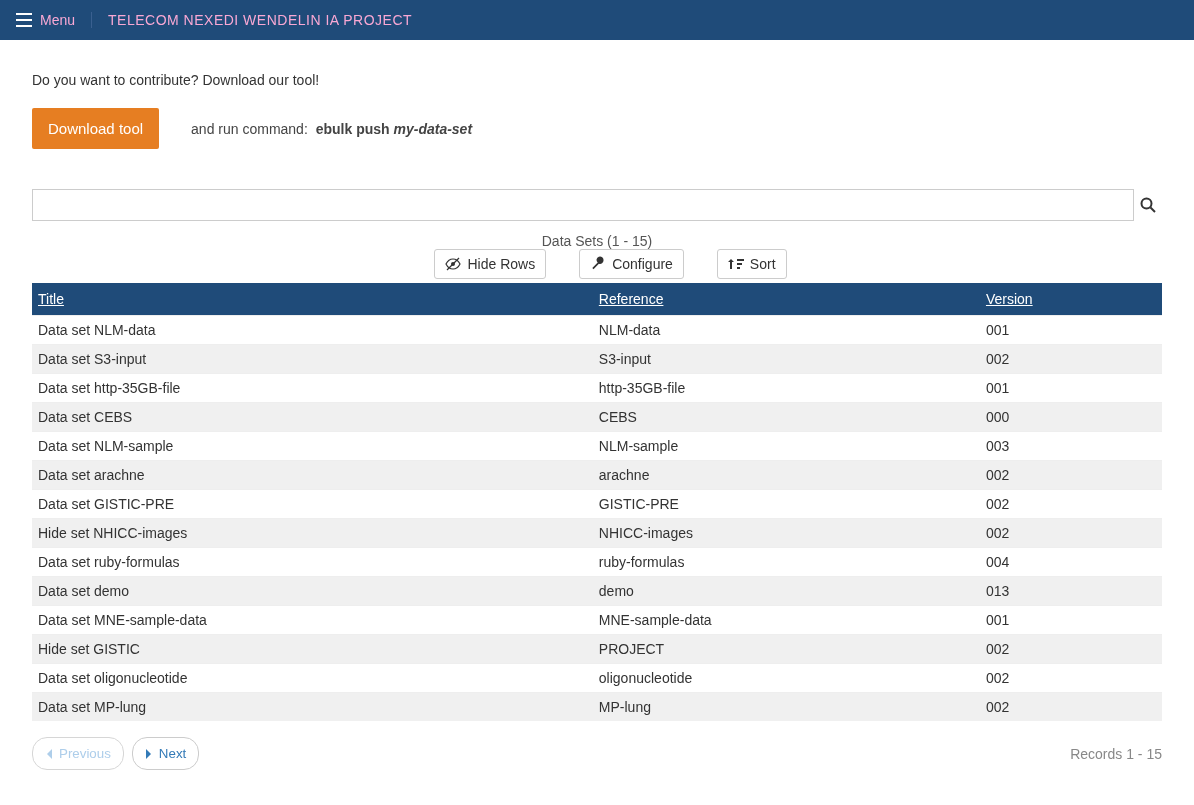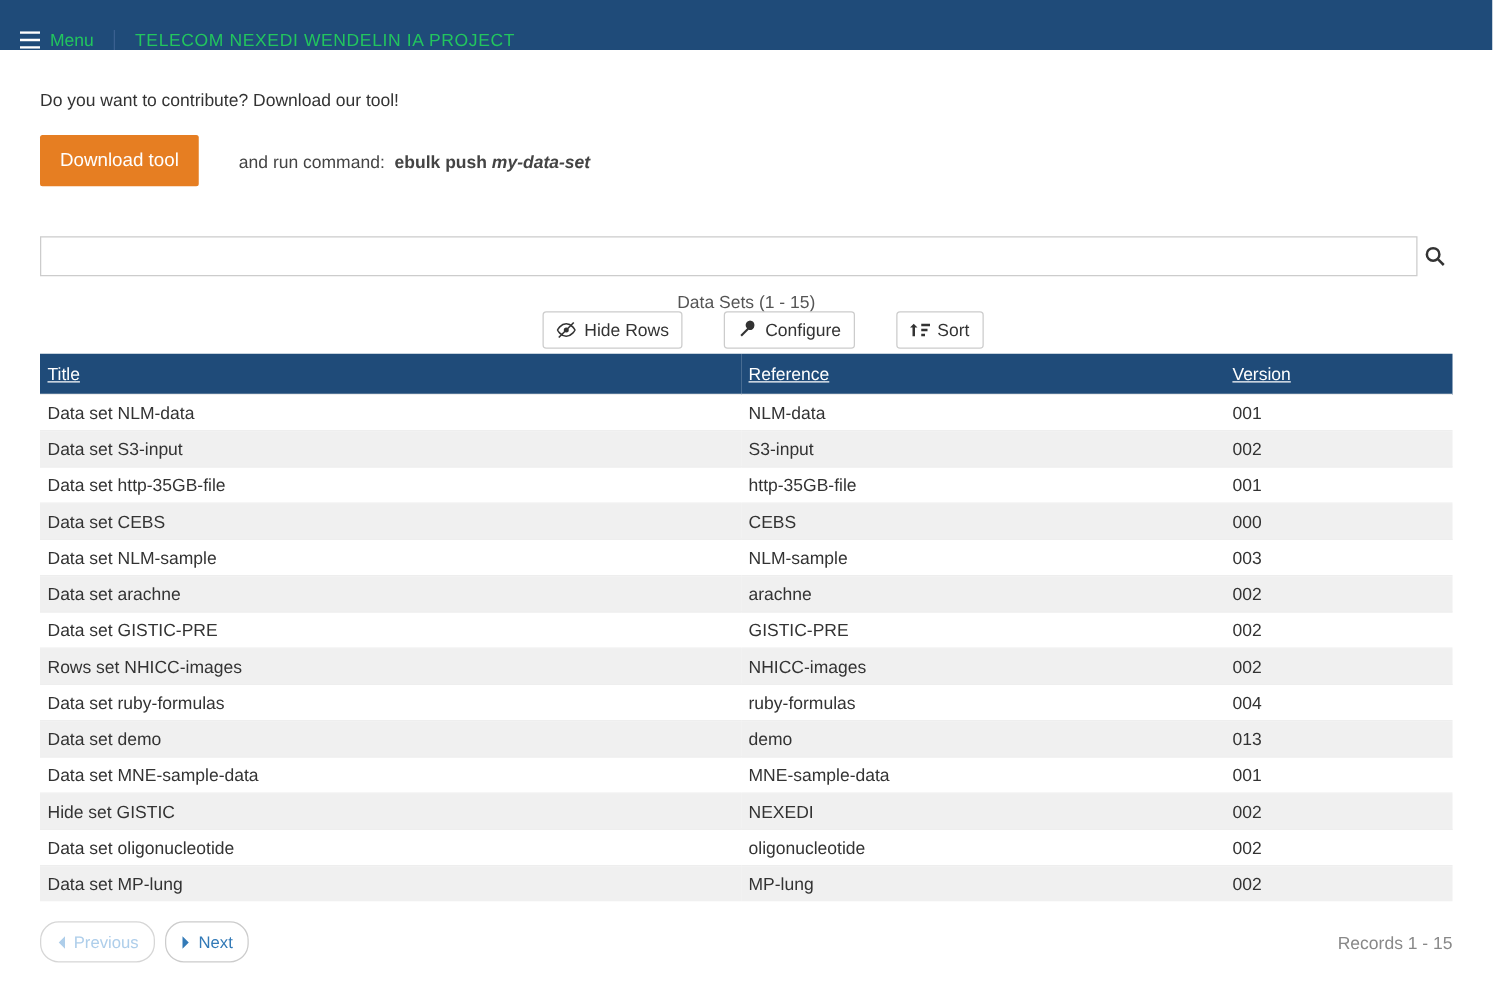--- a/index.html
+++ b/index.html
@@ -1,18 +1,18 @@
 <!DOCTYPE html>
 <html><head>
 <meta charset="utf-8">
 <style>
 * { box-sizing: border-box; margin: 0; padding: 0; }
 body { font-family: Arial, Helvetica, sans-serif; font-size: 14px; color: #333; background: #fff; }
 
-.header-bar { background: #1f4b79; color: #22c55e; display: flex; align-items: flex-end; height: 40px; }
+.header-bar { background: #1f4b79; color: #f9a8d4; display: flex; align-items: center; height: 40px; }
 .menu-btn { display: flex; align-items: center; padding: 0 16px; border-right: 1px solid #3a6090; cursor: pointer; }
 .menu-btn svg { margin-right: 8px; }
 .app-title { display: flex; align-items: center; padding: 0 16px; font-weight: normal; letter-spacing: 0.5px; }
 
 .content { padding: 32px; }
 
 .prompt-text { color: #333; margin-bottom: 20px; }
 
 .tool-row { display: flex; align-items: center; gap: 32px; margin-bottom: 40px; }
 .download-btn { background: #e67e22; color: #fff; border: none; padding: 12px 16px; font-size: 15px; border-radius: 2px; cursor: pointer; }
@@ -140,42 +140,42 @@
           <td>Data set arachne</td>
           <td>arachne</td>
           <td>002</td>
         </tr>
         <tr>
           <td>Data set GISTIC-PRE</td>
           <td>GISTIC-PRE</td>
           <td>002</td>
         </tr>
         <tr>
-          <td>Rows set NHICC-images</td>
+          <td>Hide set NHICC-images</td>
           <td>NHICC-images</td>
           <td>002</td>
         </tr>
         <tr>
           <td>Data set ruby-formulas</td>
           <td>ruby-formulas</td>
           <td>004</td>
         </tr>
         <tr>
           <td>Data set demo</td>
           <td>demo</td>
           <td>013</td>
         </tr>
         <tr>
           <td>Data set MNE-sample-data</td>
           <td>MNE-sample-data</td>
           <td>001</td>
         </tr>
         <tr>
           <td>Hide set GISTIC</td>
-          <td>NEXEDI</td>
+          <td>PROJECT</td>
           <td>002</td>
         </tr>
         <tr>
           <td>Data set oligonucleotide</td>
           <td>oligonucleotide</td>
           <td>002</td>
         </tr>
         <tr>
           <td>Data set MP-lung</td>
           <td>MP-lung</td>

